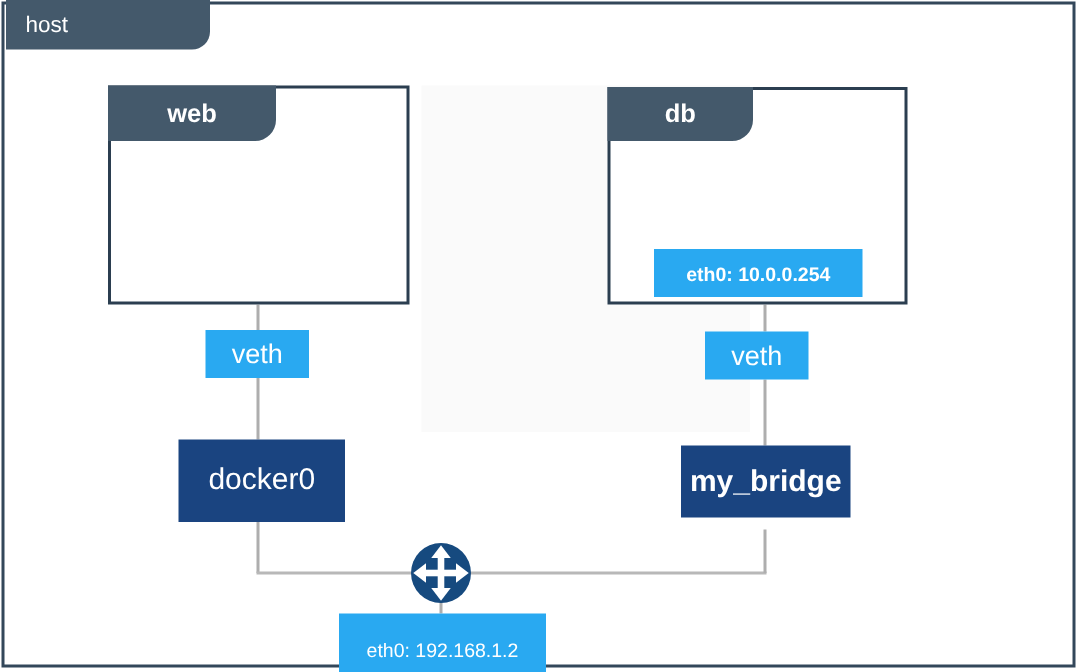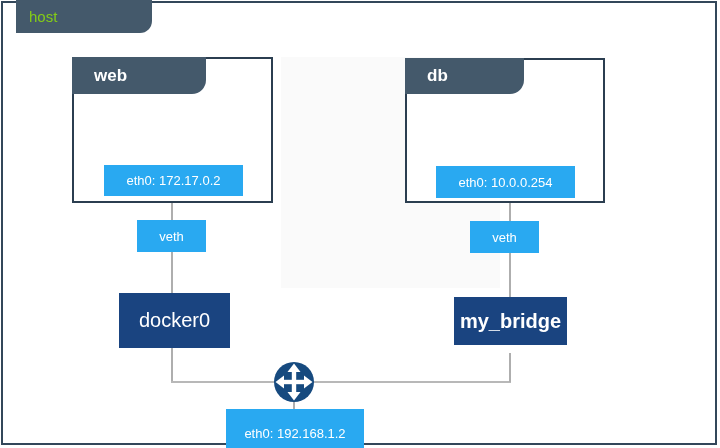--- a/index.html
+++ b/index.html
@@ -12,24 +12,24 @@
   }
   .host-box {
     position: absolute;
     left: 1px; top: 1px; width: 716px; height: 444px;
     border: 2px solid #33475a;
     box-sizing: border-box;
     background: transparent;
   }
   .host-tab {
     position: absolute;
-    left: 16px; top: 0; width: 136px; height: 33px;
+    left: 4px; top: 0; width: 136px; height: 33px;
     background: #44596b;
     border-bottom-right-radius: 12px;
-    color: #84cc16;
+    color: #ffffff;
     display: flex; align-items: center;
     padding-left: 13px; box-sizing: border-box;
     font-size: 15px;
   }
   .mid-shade {
     position: absolute;
     left: 281px; top: 57px; width: 219px; height: 231px;
     background: #fafafa;
   }
   .container-box {
@@ -38,41 +38,41 @@
     background: #ffffff;
     box-sizing: border-box;
   }
   .box-web { left: 72px; top: 57px; width: 201px; height: 146px; }
   .box-db  { left: 405px; top: 58px; width: 200px; height: 145px; }
   .container-tab {
     position: absolute;
     background: #44596b;
     border-bottom-right-radius: 14px;
     color: #ffffff;
-    display: flex; align-items: center; 
-    font-size: 17px; font-weight: 600; padding-left: 22px;
+    display: flex; align-items: center; justify-content: center;
+    font-size: 17px; font-weight: 600;
   }
   .tab-web { left: 72px; top: 57px; width: 112px; height: 37px; }
   .tab-db  { left: 405px; top: 58px; width: 97px; height: 36px; }
   .eth-badge {
     position: absolute;
     background: #29a9f1;
     color: #ffffff;
     display: flex; align-items: center; justify-content: center;
     font-size: 13px;
   }
   .eth-web  { left: 104px; top: 165px; width: 139px; height: 31px; }
-  .eth-db   { left: 436px; top: 166px; width: 139px; height: 32px; }
+  .eth-db   { left: 436px; top: 166px; width: 139px; height: 32px; font-weight: bold; }
   .eth-host { left: 226px; top: 409px; width: 138px; height: 49px; }
   .veth-chip {
     position: absolute;
     background: #29a9f1;
     color: #ffffff;
     display: flex; align-items: center; justify-content: center;
-    font-size: 13px;
+    font-size: 18px;
   }
   .veth-left  { left: 137px; top: 220px; width: 69px; height: 32px; }
   .veth-right { left: 470px; top: 221px; width: 69px; height: 32px; }
   .bridge-box {
     position: absolute;
     background: #1a4480;
     color: #ffffff;
     display: flex; align-items: center; justify-content: center;
     font-size: 20px;
   }
@@ -112,23 +112,20 @@
   <div class="line h l-bus"></div>
   <div class="line v l-bus-mb"></div>
   <div class="line v l-mb-veth"></div>
   <div class="line v l-veth-db"></div>
   <div class="line v l-router-eth"></div>
 
   <div class="container-box box-web"></div>
   <div class="container-tab tab-web">
     <span>web</span>
   </div>
-  <div class="eth-badge eth-web">
-    <span>eth0: 172.17.0.2</span>
-  </div>
 
   <div class="container-box box-db"></div>
   <div class="container-tab tab-db">
     <span>db</span>
   </div>
   <div class="eth-badge eth-db">
     <span>eth0: 10.0.0.254</span>
   </div>
 
   <div class="veth-chip veth-left">

